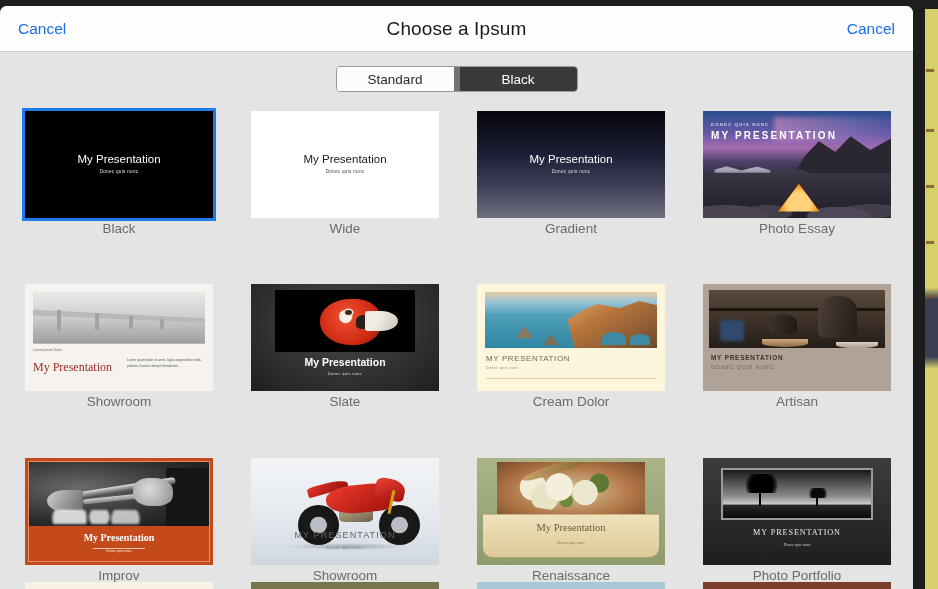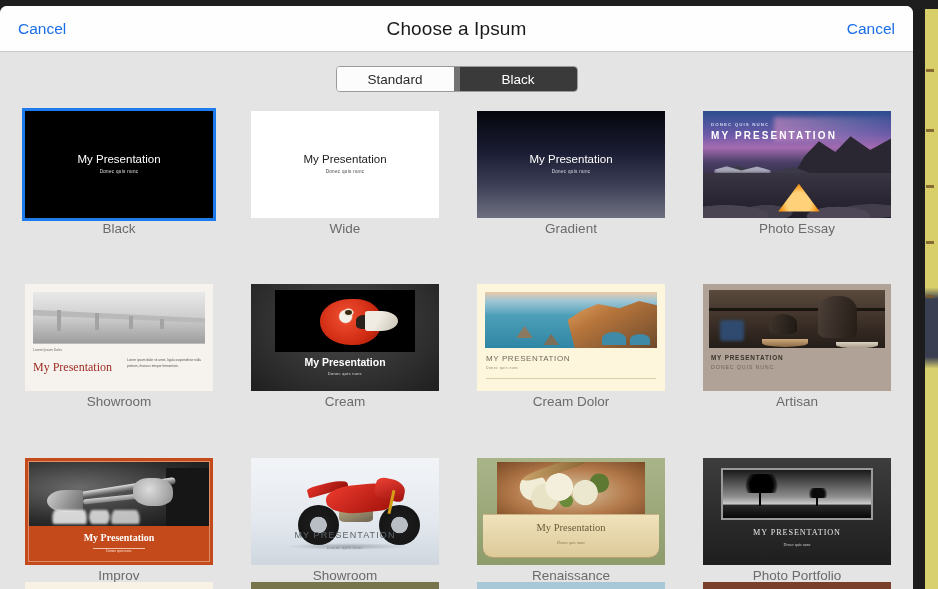--- a/index.html
+++ b/index.html
@@ -426,21 +426,21 @@
           <div class="sl-photo">
             <div class="sl-parrot-head"></div>
             <div class="sl-beak-dark"></div>
             <div class="sl-beak"></div>
             <div class="sl-eye"></div>
           </div>
           <div class="slide-title">My Presentation</div>
           <div class="slide-sub">Donec quis nunc</div>
         </div>
       </div>
-      <div class="theme-label">Cream</div>
+      <div class="theme-label">Slate</div>
     </div>
 
     <div class="theme-cell">
       <div class="theme-thumb-wrap">
         <div class="theme-thumb t-cream">
           <div class="cp-photo">
             <div class="cp-cliff"></div>
             <div class="cp-arch"></div>
             <div class="cp-arch2"></div>
             <div class="cp-rock1"></div>

